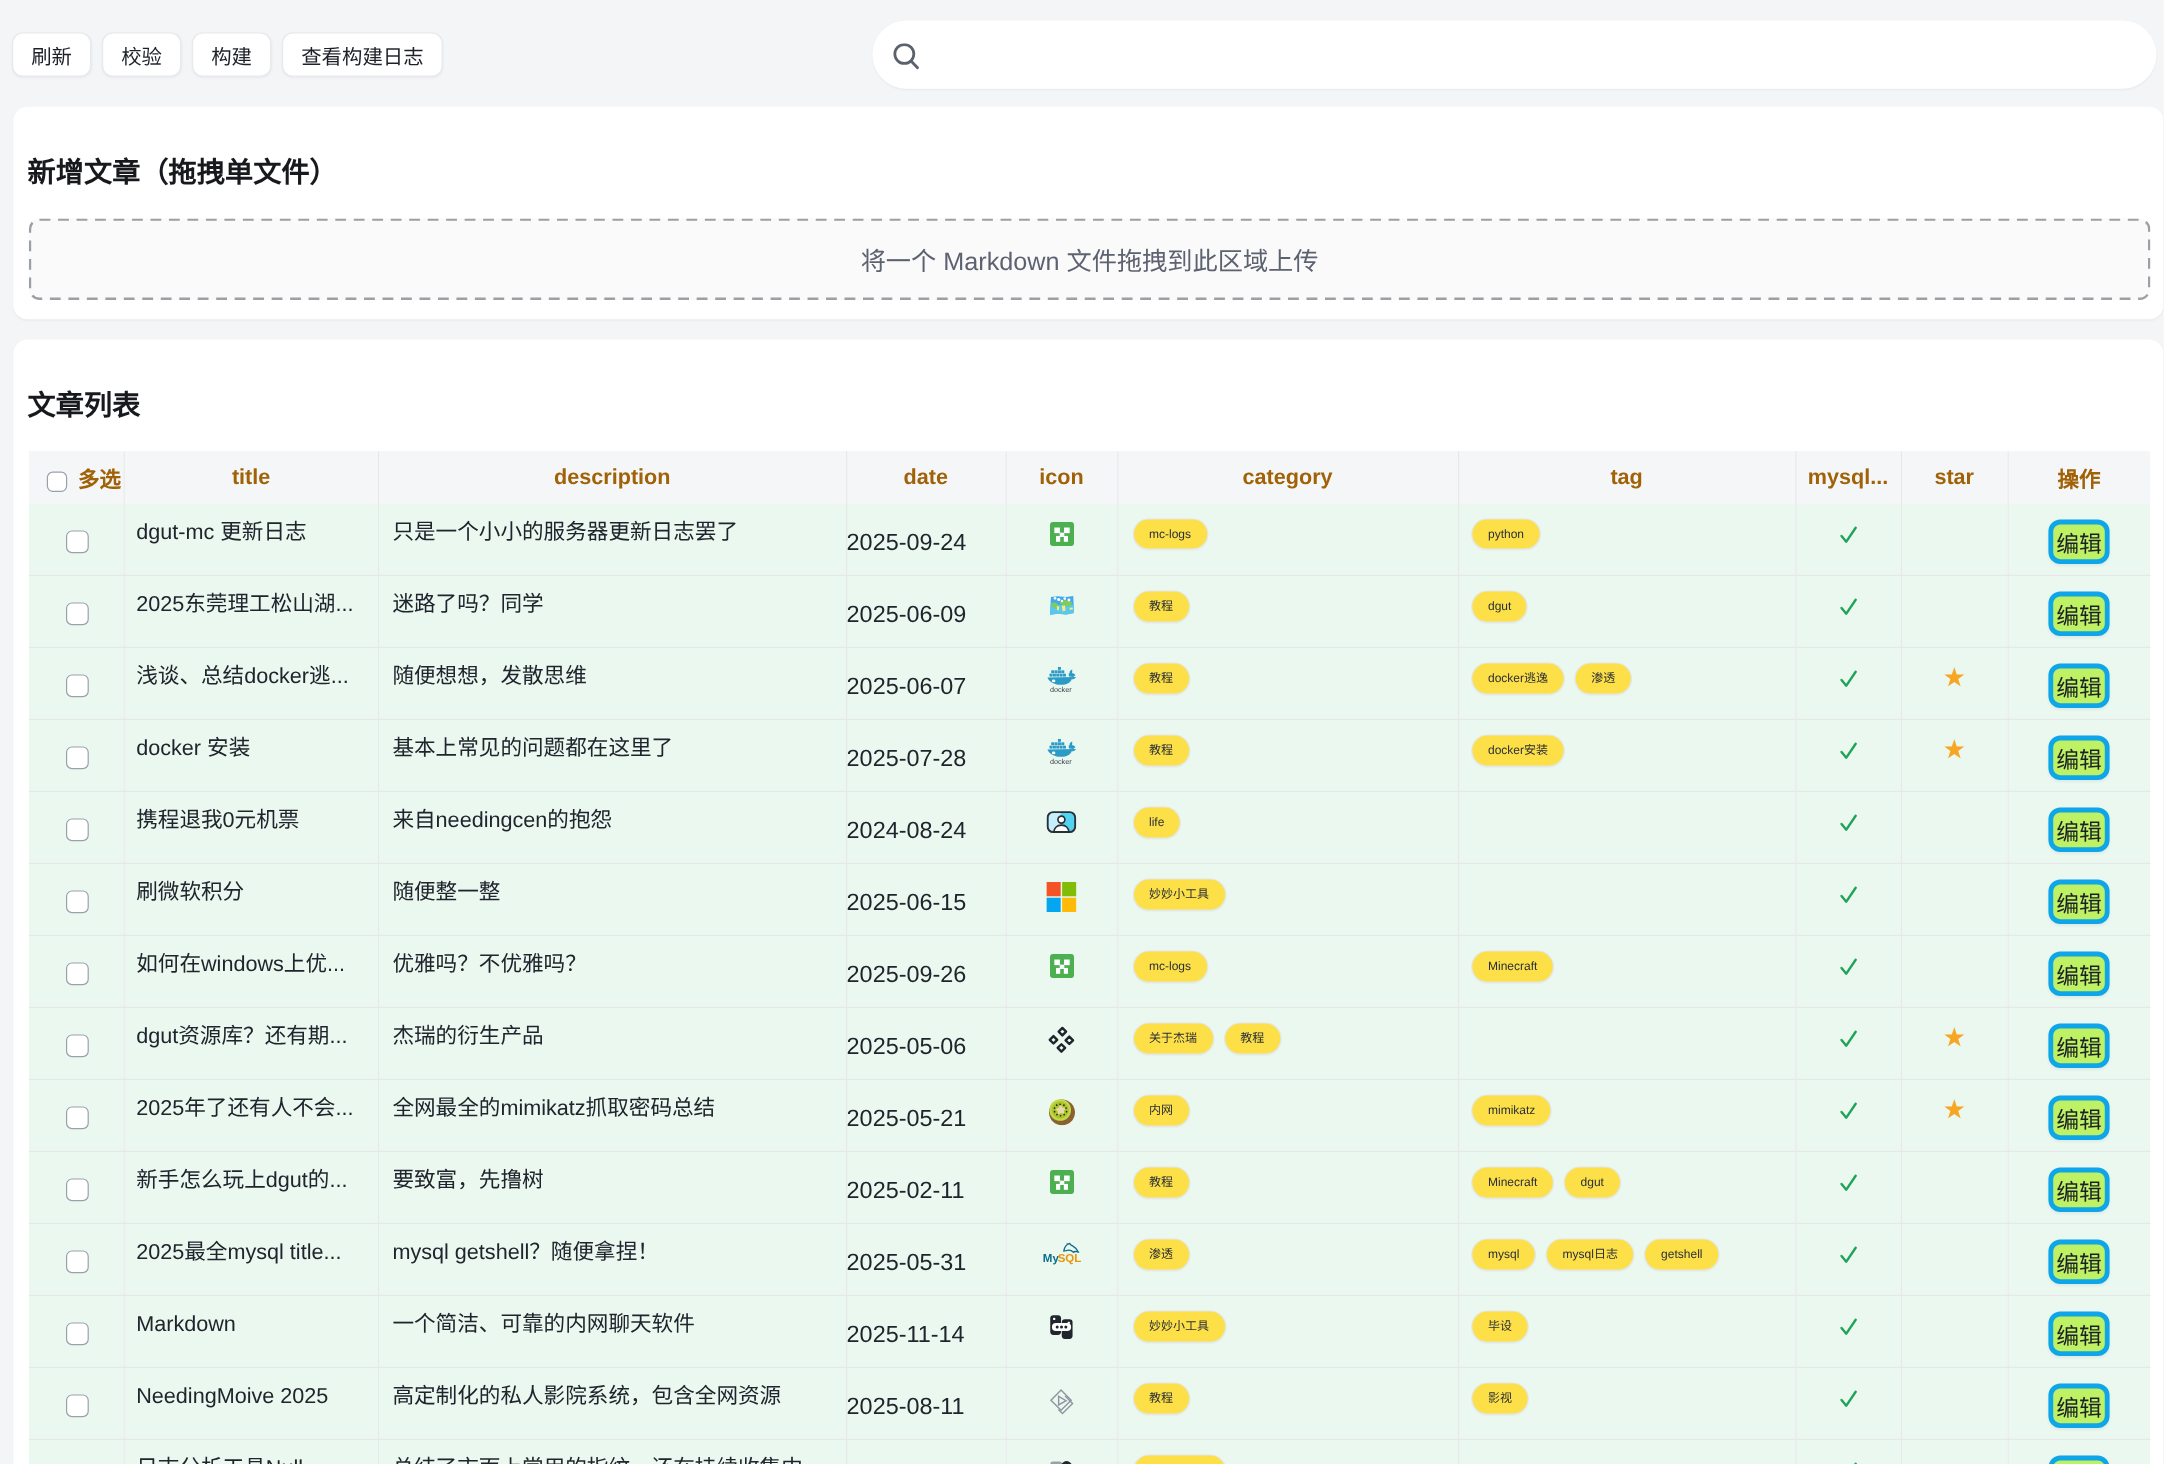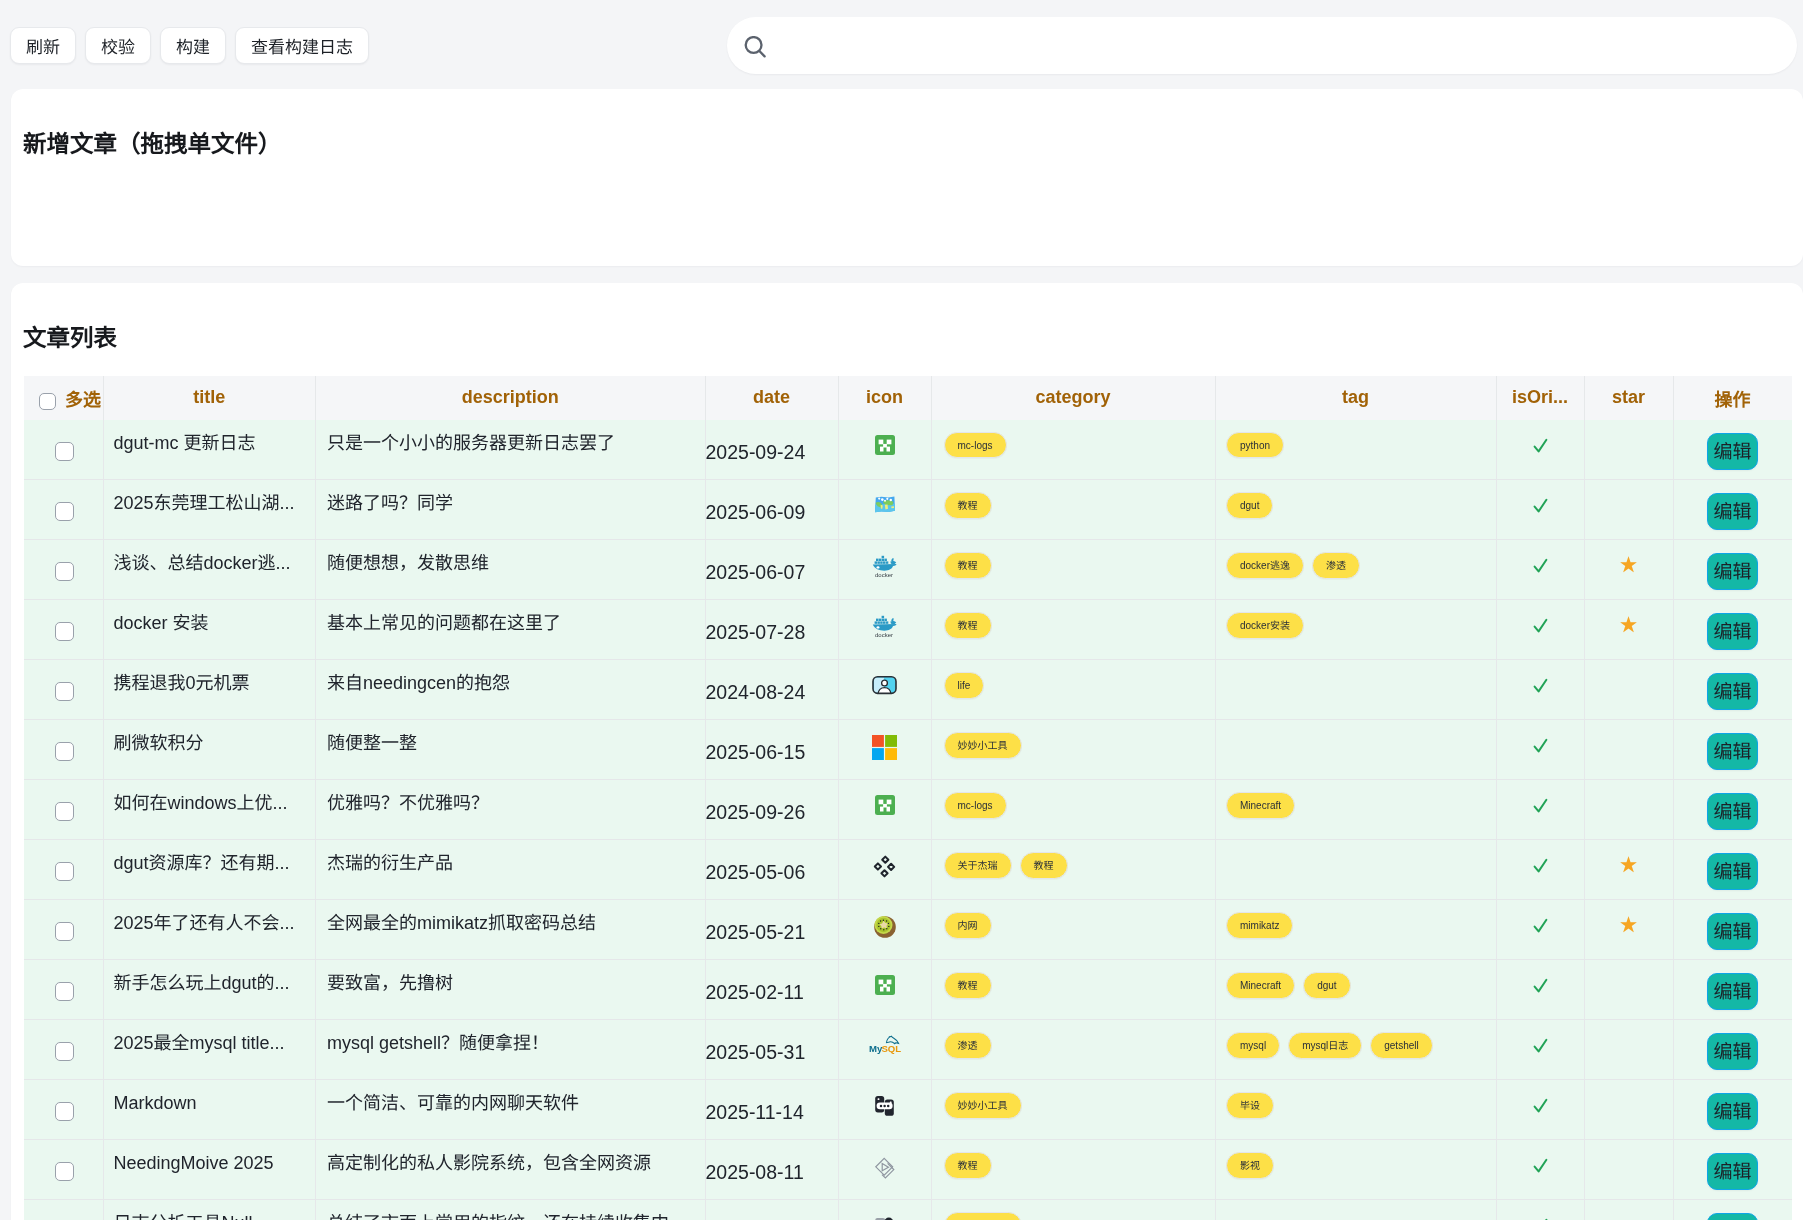--- a/index.html
+++ b/index.html
@@ -31,40 +31,46 @@
 .cb{display:inline-block;width:19px;height:19px;border:1.5px solid #9aa1ab;border-radius:5px;background:#fff}
 td.c-cb{text-align:center;padding-top:22px}
 td.c-cb .cb{margin-left:2px}
 td.c-cb .cb{display:inline-block}
 th.h-cb{padding-left:14px}
 th.h-cb .cb{vertical-align:-4px;margin-right:9px;width:17px;height:17px}
 .pill{display:inline-block;height:26.5px;line-height:25px;border:1px solid #e3e6ea;background:#fde047;border-radius:14px;padding:0 13px;font-size:10px;color:#2a2f38;box-shadow:0 1px 1px rgba(16,24,40,.03);vertical-align:top}
 .pill+.pill{margin-left:8px}
 .ck{display:inline-block;margin-top:5px}
 .star{color:#f6a623;font-size:18px;display:inline-block;margin-top:2px}
-.ebtn{display:inline-block;width:51px;height:37px;line-height:35px;background:#14b8a6;border:1px solid #0ea5e9;border-radius:10px;font-size:19px;color:#1d2127;text-align:center;box-shadow:0 1px 2px rgba(16,24,40,.05)}
+.ebtn{display:inline-block;width:51px;height:37px;line-height:35px;background:#bef264;border:4px solid #0ea5e9;border-radius:10px;font-size:19px;color:#1d2127;text-align:center;box-shadow:0 1px 2px rgba(16,24,40,.05)}
 .ico{display:inline-block;vertical-align:top}
 </style>
 </head>
 <body>
 <div class="btnbar">
   <div class="btn">刷新</div>
   <div class="btn">校验</div>
   <div class="btn">构建</div>
   <div class="btn">查看构建日志</div>
 </div>
 <div class="search">
   <span class="mag"><svg width="23" height="23" viewBox="0 0 23 23" fill="none">
         <circle cx="9.6" cy="9" r="7.9" stroke="#5b626d" stroke-width="2.3"></circle>
         <line x1="15.4" y1="15" x2="20.6" y2="20.4" stroke="#5b626d" stroke-width="2.3" stroke-linecap="round"></line>
       </svg></span>
 </div>
 
 <div class="card" id="card1">
   <h2>新增文章（拖拽单文件）</h2>
+  <div class="drop">
+      <svg class="dash" width="1768" height="68">
+        <rect x="1" y="1" width="1766" height="66" rx="8" fill="none" stroke="#9aa0a6" stroke-width="2" stroke-dasharray="9 6.4"></rect>
+      </svg>
+      <span>将一个 Markdown 文件拖拽到此区域上传</span>
+    </div>
 </div>
 
 <div class="card" id="card2">
   <h2>文章列表</h2>
   <table>
     <colgroup>
       <col style="width:79.5px">
         <col style="width:212.5px">
         <col style="width:389.5px">
         <col style="width:133px">
@@ -77,21 +83,21 @@
     </colgroup>
     <thead>
       <tr>
         <th class="h-cb"><span class="cb"></span>多选</th>
         <th>title</th>
         <th>description</th>
         <th>date</th>
         <th>icon</th>
         <th>category</th>
         <th>tag</th>
-        <th>isOri...</th>
+        <th>mysql...</th>
         <th>star</th>
         <th>操作</th>
       </tr>
     </thead>
     <tbody id="tb">
       <tr>
         <td class="c-cb"><span class="cb"></span></td>
         <td class="c-title">dgut-mc 更新日志</td>
         <td class="c-desc">只是一个小小的服务器更新日志罢了</td>
         <td class="c-date">2025-09-24</td>

